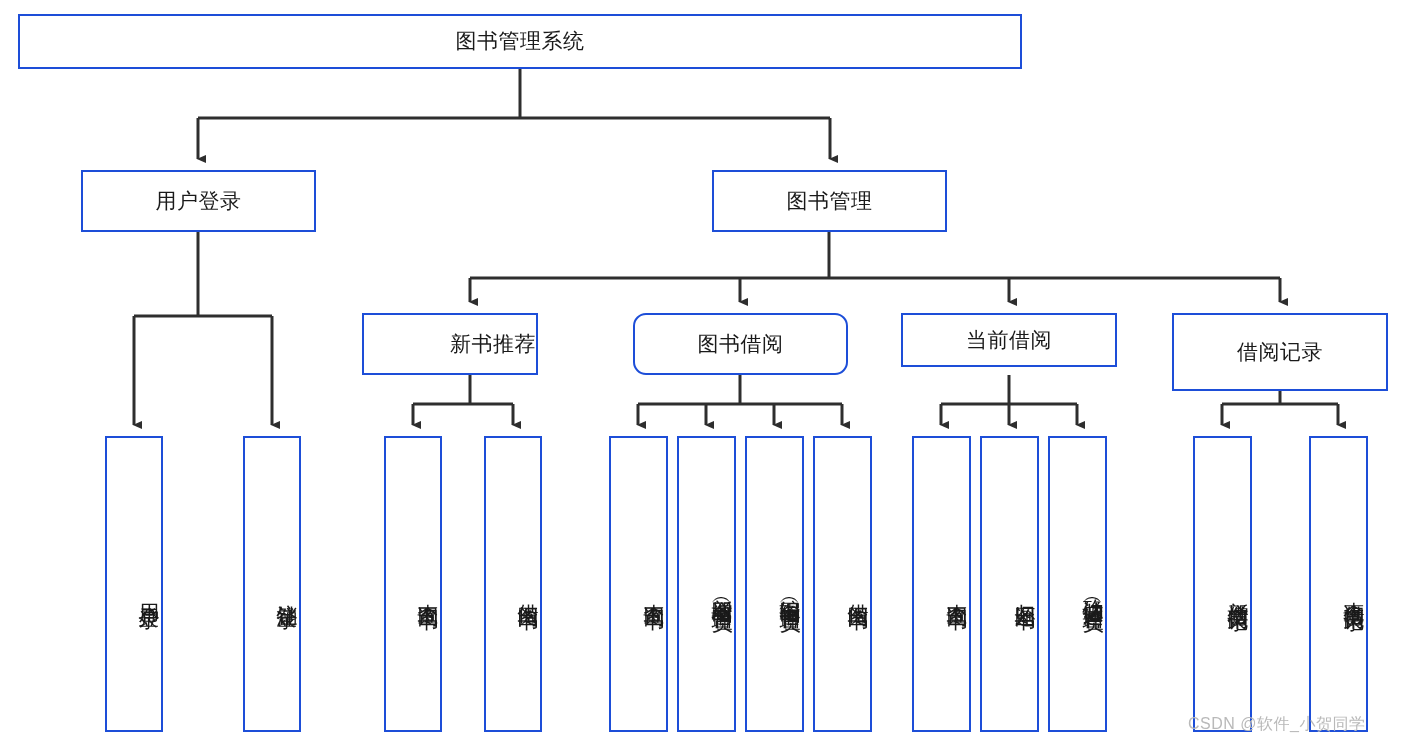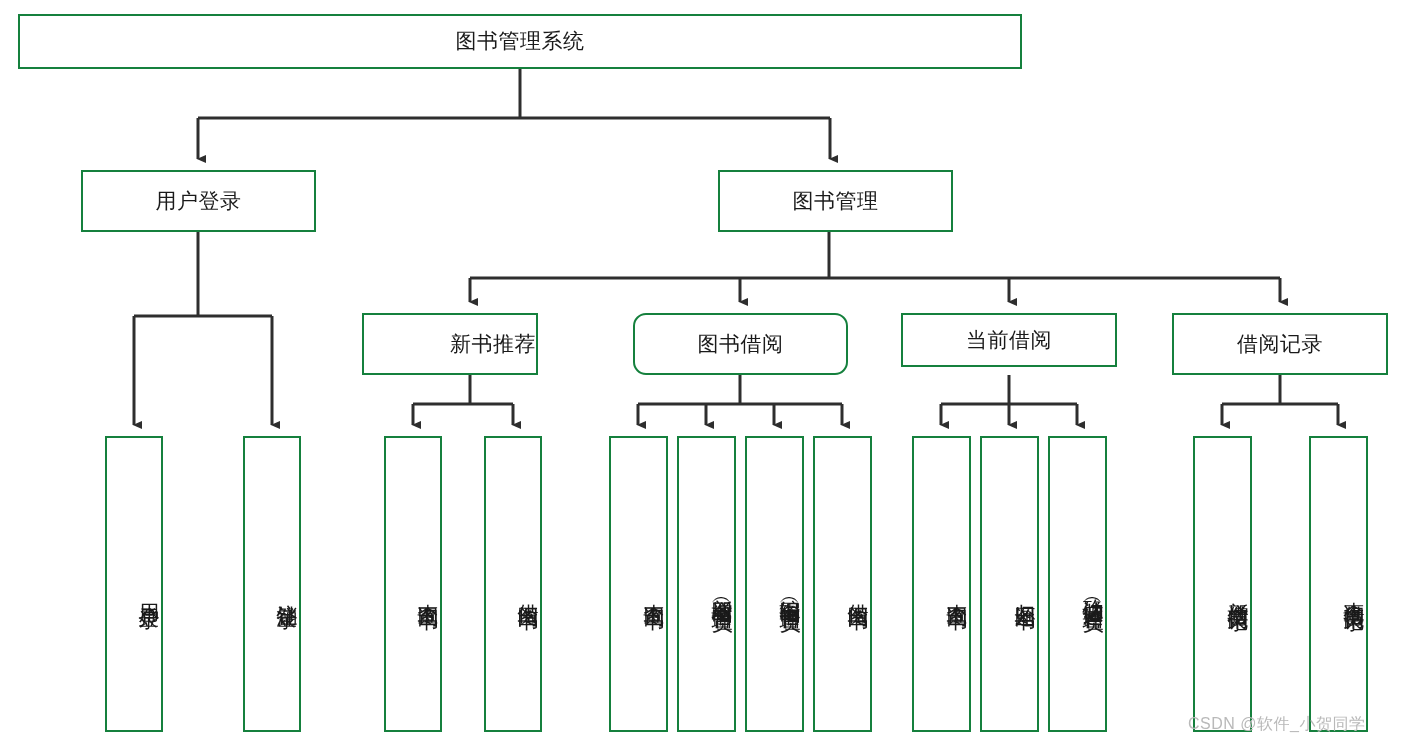--- a/index.html
+++ b/index.html
@@ -21,21 +21,21 @@
     position: absolute;
     left: 0;
     top: 0;
     width: 1405px;
     height: 747px;
     pointer-events: none;
   }
   .node {
     position: absolute;
     box-sizing: border-box;
-    border: 2px solid #15803d;
+    border: 2px solid #1d4ed8;
     background: #ffffff;
     display: flex;
     align-items: center;
     justify-content: center;
     color: #1a1a1a;
   }
   .node.horizontal {
     font-size: 21px;
     line-height: 1.15;
     letter-spacing: 0.5px;
@@ -123,34 +123,34 @@
     </g>
   </svg>
 
   <div class="node horizontal root" style="left:18px; top:14px; width:1004px; height:55px;">
     <span class="label">图书管理系统</span>
   </div>
 
   <div class="node horizontal" style="left:81px; top:170px; width:235px; height:62px;">
     <span class="label">用户登录</span>
   </div>
-  <div class="node horizontal" style="left:712px; top:170px; width:235px; height:62px;margin-left:6px;">
+  <div class="node horizontal" style="left:712px; top:170px; width:235px; height:62px;">
     <span class="label">图书管理</span>
   </div>
 
   <div class="node horizontal" style="left:362px; top:313px; width:176px; height:62px;justify-content:flex-end;">
     <span class="label">新书推荐</span>
   </div>
   <div class="node horizontal" style="left:633px; top:313px; width:215px; height:62px;border-radius:13px;">
     <span class="label">图书借阅</span>
   </div>
   <div class="node horizontal" style="left:901px; top:313px; width:216px; height:54px;">
     <span class="label">当前借阅</span>
   </div>
-  <div class="node horizontal" style="left:1172px; top:313px; width:216px; height:62px;">
+  <div class="node horizontal" style="left:1172px; top:313px; width:216px; height:78px;">
     <span class="label">借阅记录</span>
   </div>
 
   <div class="node vertical" style="left:105px; top:436px; width:58px; height:296px;">
     <span class="label">用户登录</span>
   </div>
   <div class="node vertical" style="left:243px; top:436px; width:58px; height:296px;">
     <span class="label">注销登录</span>
   </div>
 

